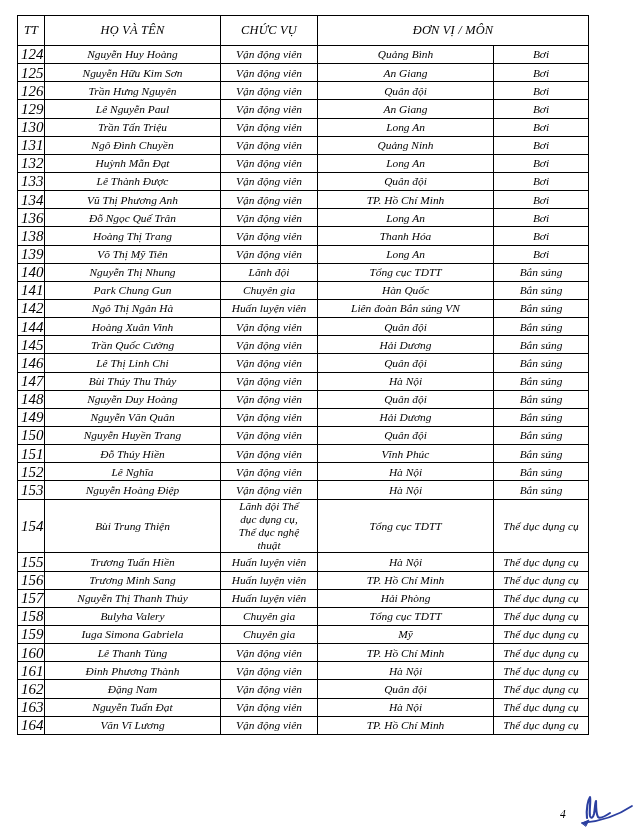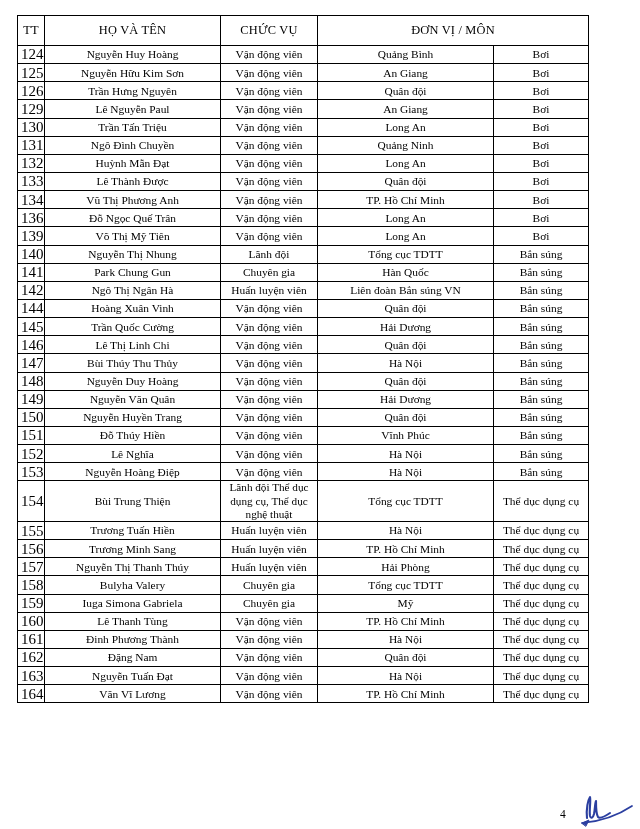--- a/index.html
+++ b/index.html
@@ -16,20 +16,21 @@
     color: #000000;
     overflow: hidden;
   }
 
   #page {
     position: absolute;
     left: 0;
     top: 0;
     width: 640px;
     height: 829px;
+    font-style: italic;
   }
 
   table.roster {
     position: absolute;
     left: 17px;
     top: 15px;
     width: 571px;
     border-collapse: collapse;
     table-layout: fixed;
     font-size: 11.4px;
@@ -69,21 +70,21 @@
   td.name {
     text-align: center;
     padding-left: 5px;
   }
   td.role, td.unit, td.sport {
     text-align: center;
   }
   td.role.two-line {
     line-height: 1.18;
     font-size: 11.2px;
-    padding: 0 4px;
+    padding: 0 11px;
   }
 
   #page-number {
     position: absolute;
     left: 560px;
     top: 808px;
     font-size: 11.5px;
     font-family: "Liberation Serif", "DejaVu Serif", serif;
   }
 
@@ -182,20 +183,27 @@
           <td class="sport">Bơi</td>
         </tr>
         <tr>
           <td class="tt">136</td>
           <td class="name">Đỗ Ngọc Quế Trân</td>
           <td class="role">Vận động viên</td>
           <td class="unit">Long An</td>
           <td class="sport">Bơi</td>
         </tr>
         <tr>
+          <td class="tt">138</td>
+          <td class="name">Hoàng Thị Trang</td>
+          <td class="role">Vận động viên</td>
+          <td class="unit">Thanh Hóa</td>
+          <td class="sport">Bơi</td>
+        </tr>
+        <tr>
           <td class="tt">139</td>
           <td class="name">Võ Thị Mỹ Tiên</td>
           <td class="role">Vận động viên</td>
           <td class="unit">Long An</td>
           <td class="sport">Bơi</td>
         </tr>
         <tr>
           <td class="tt">140</td>
           <td class="name">Nguyễn Thị Nhung</td>
           <td class="role">Lãnh đội</td>

